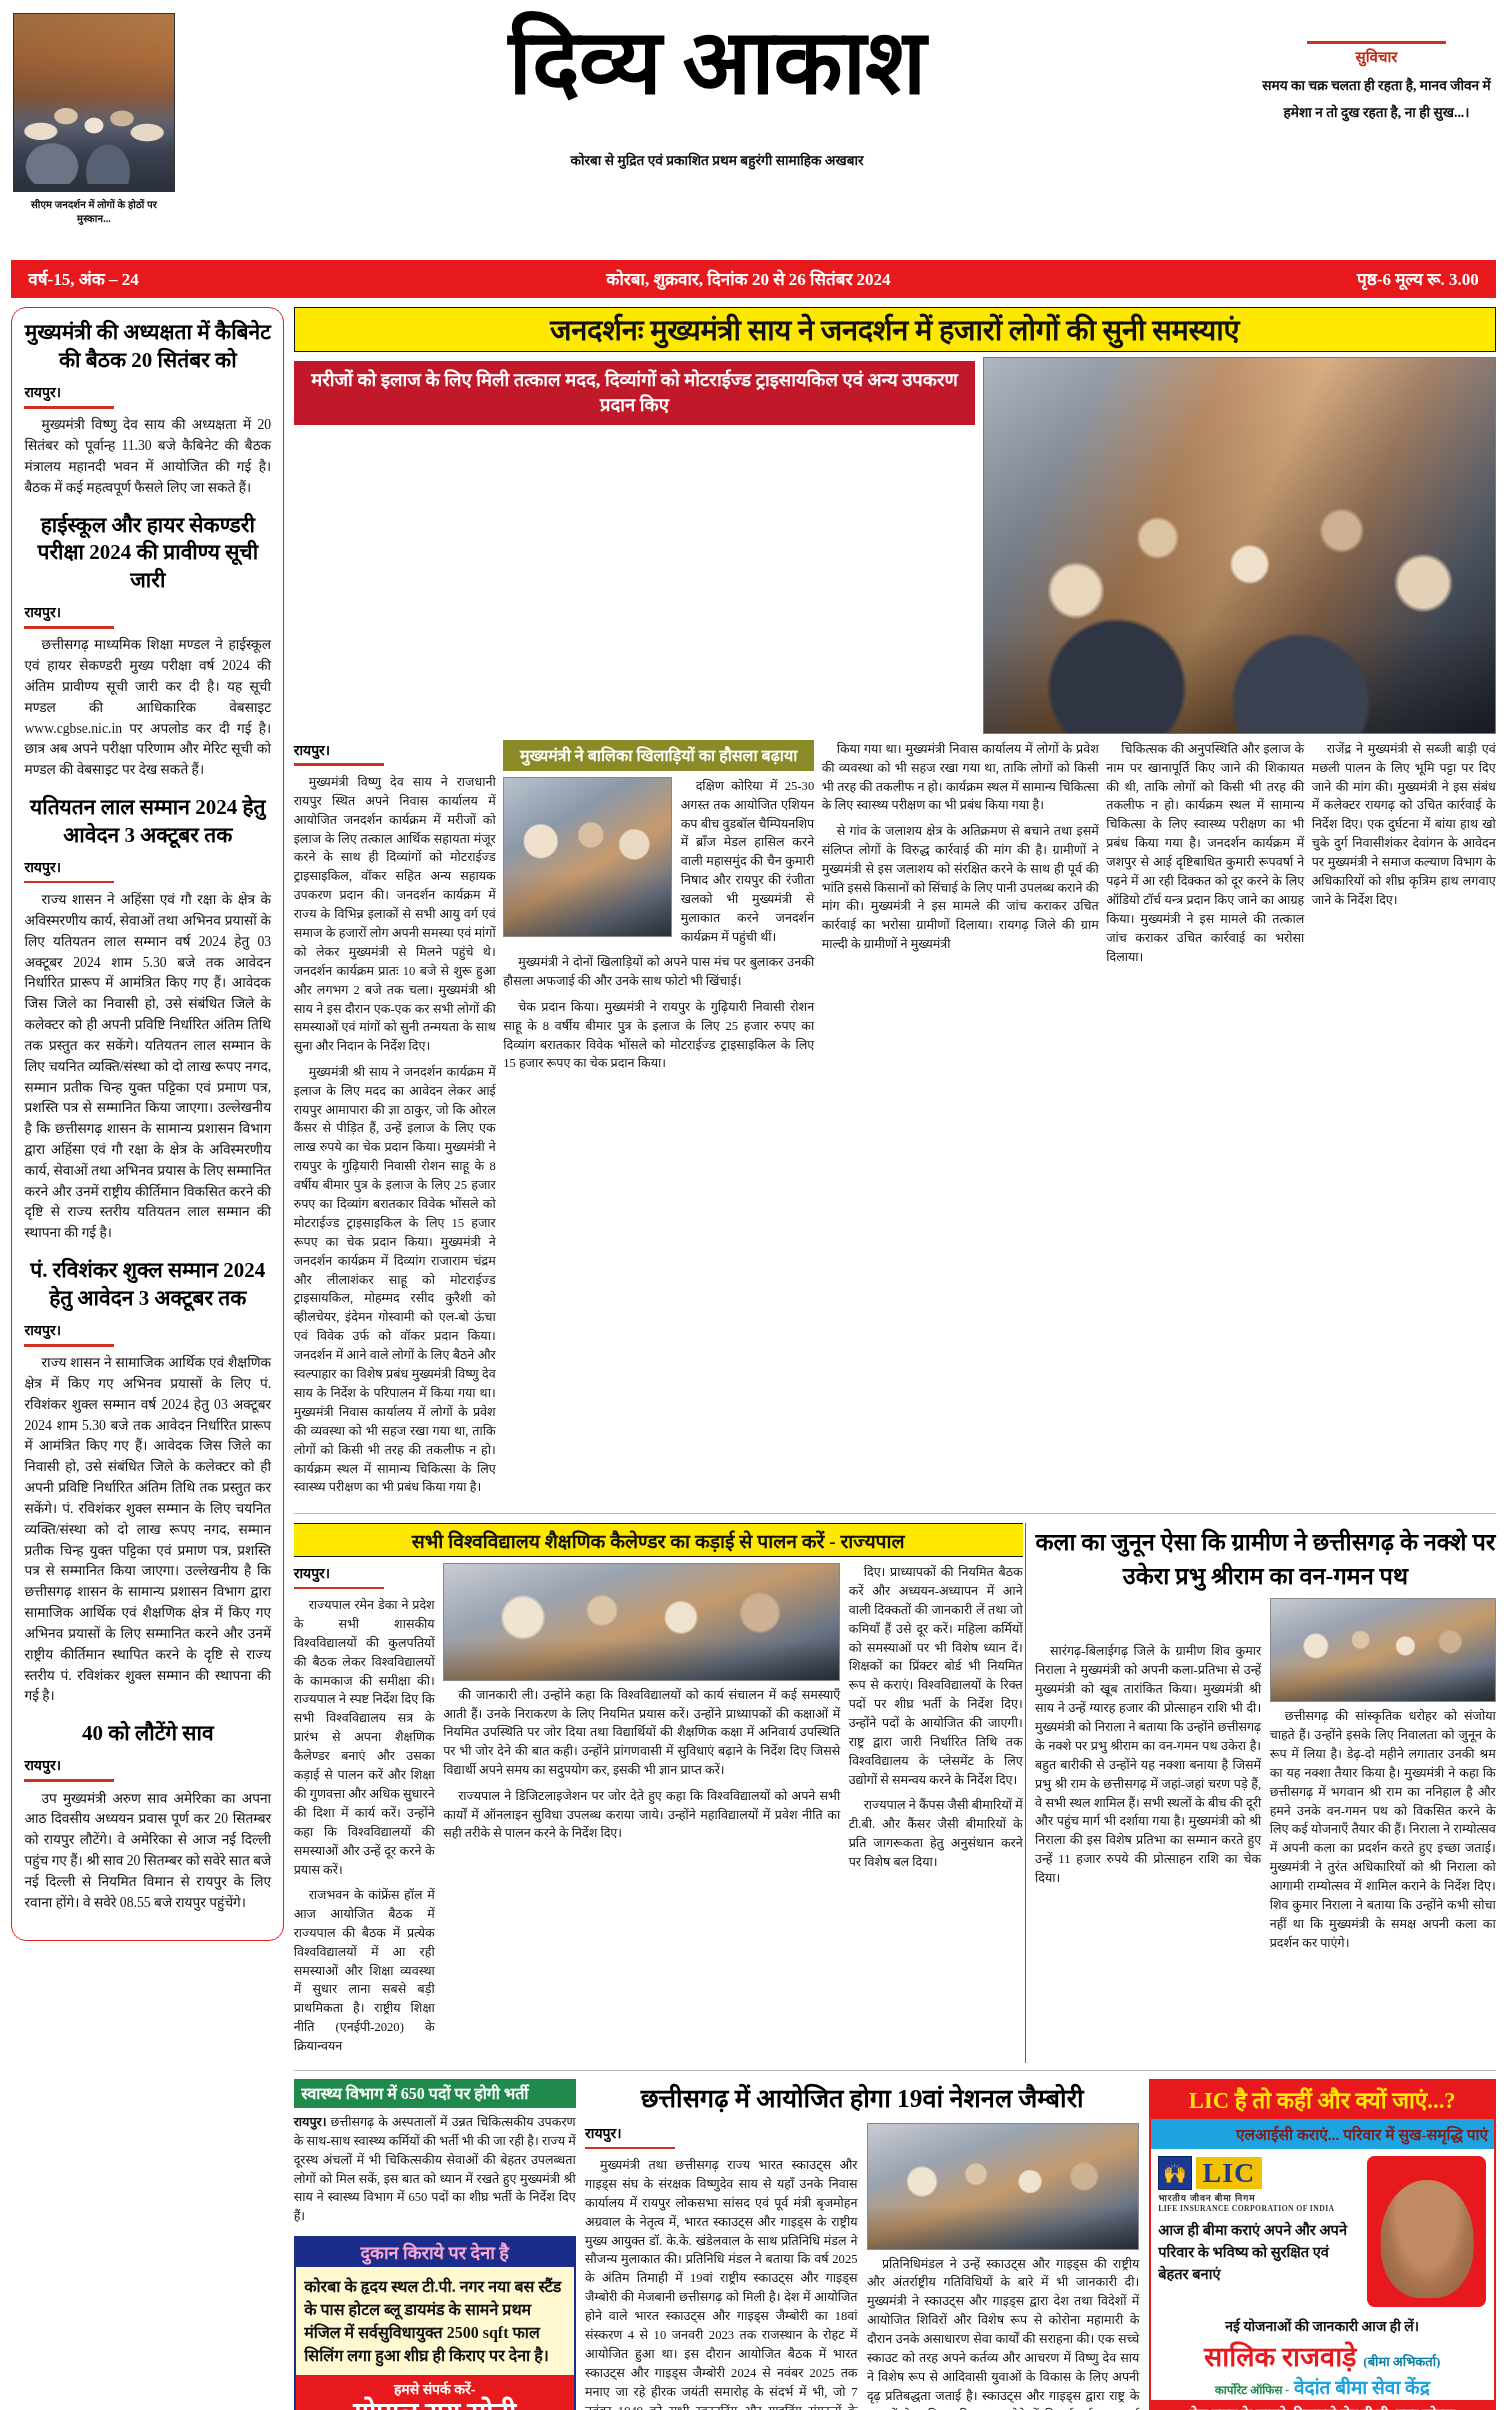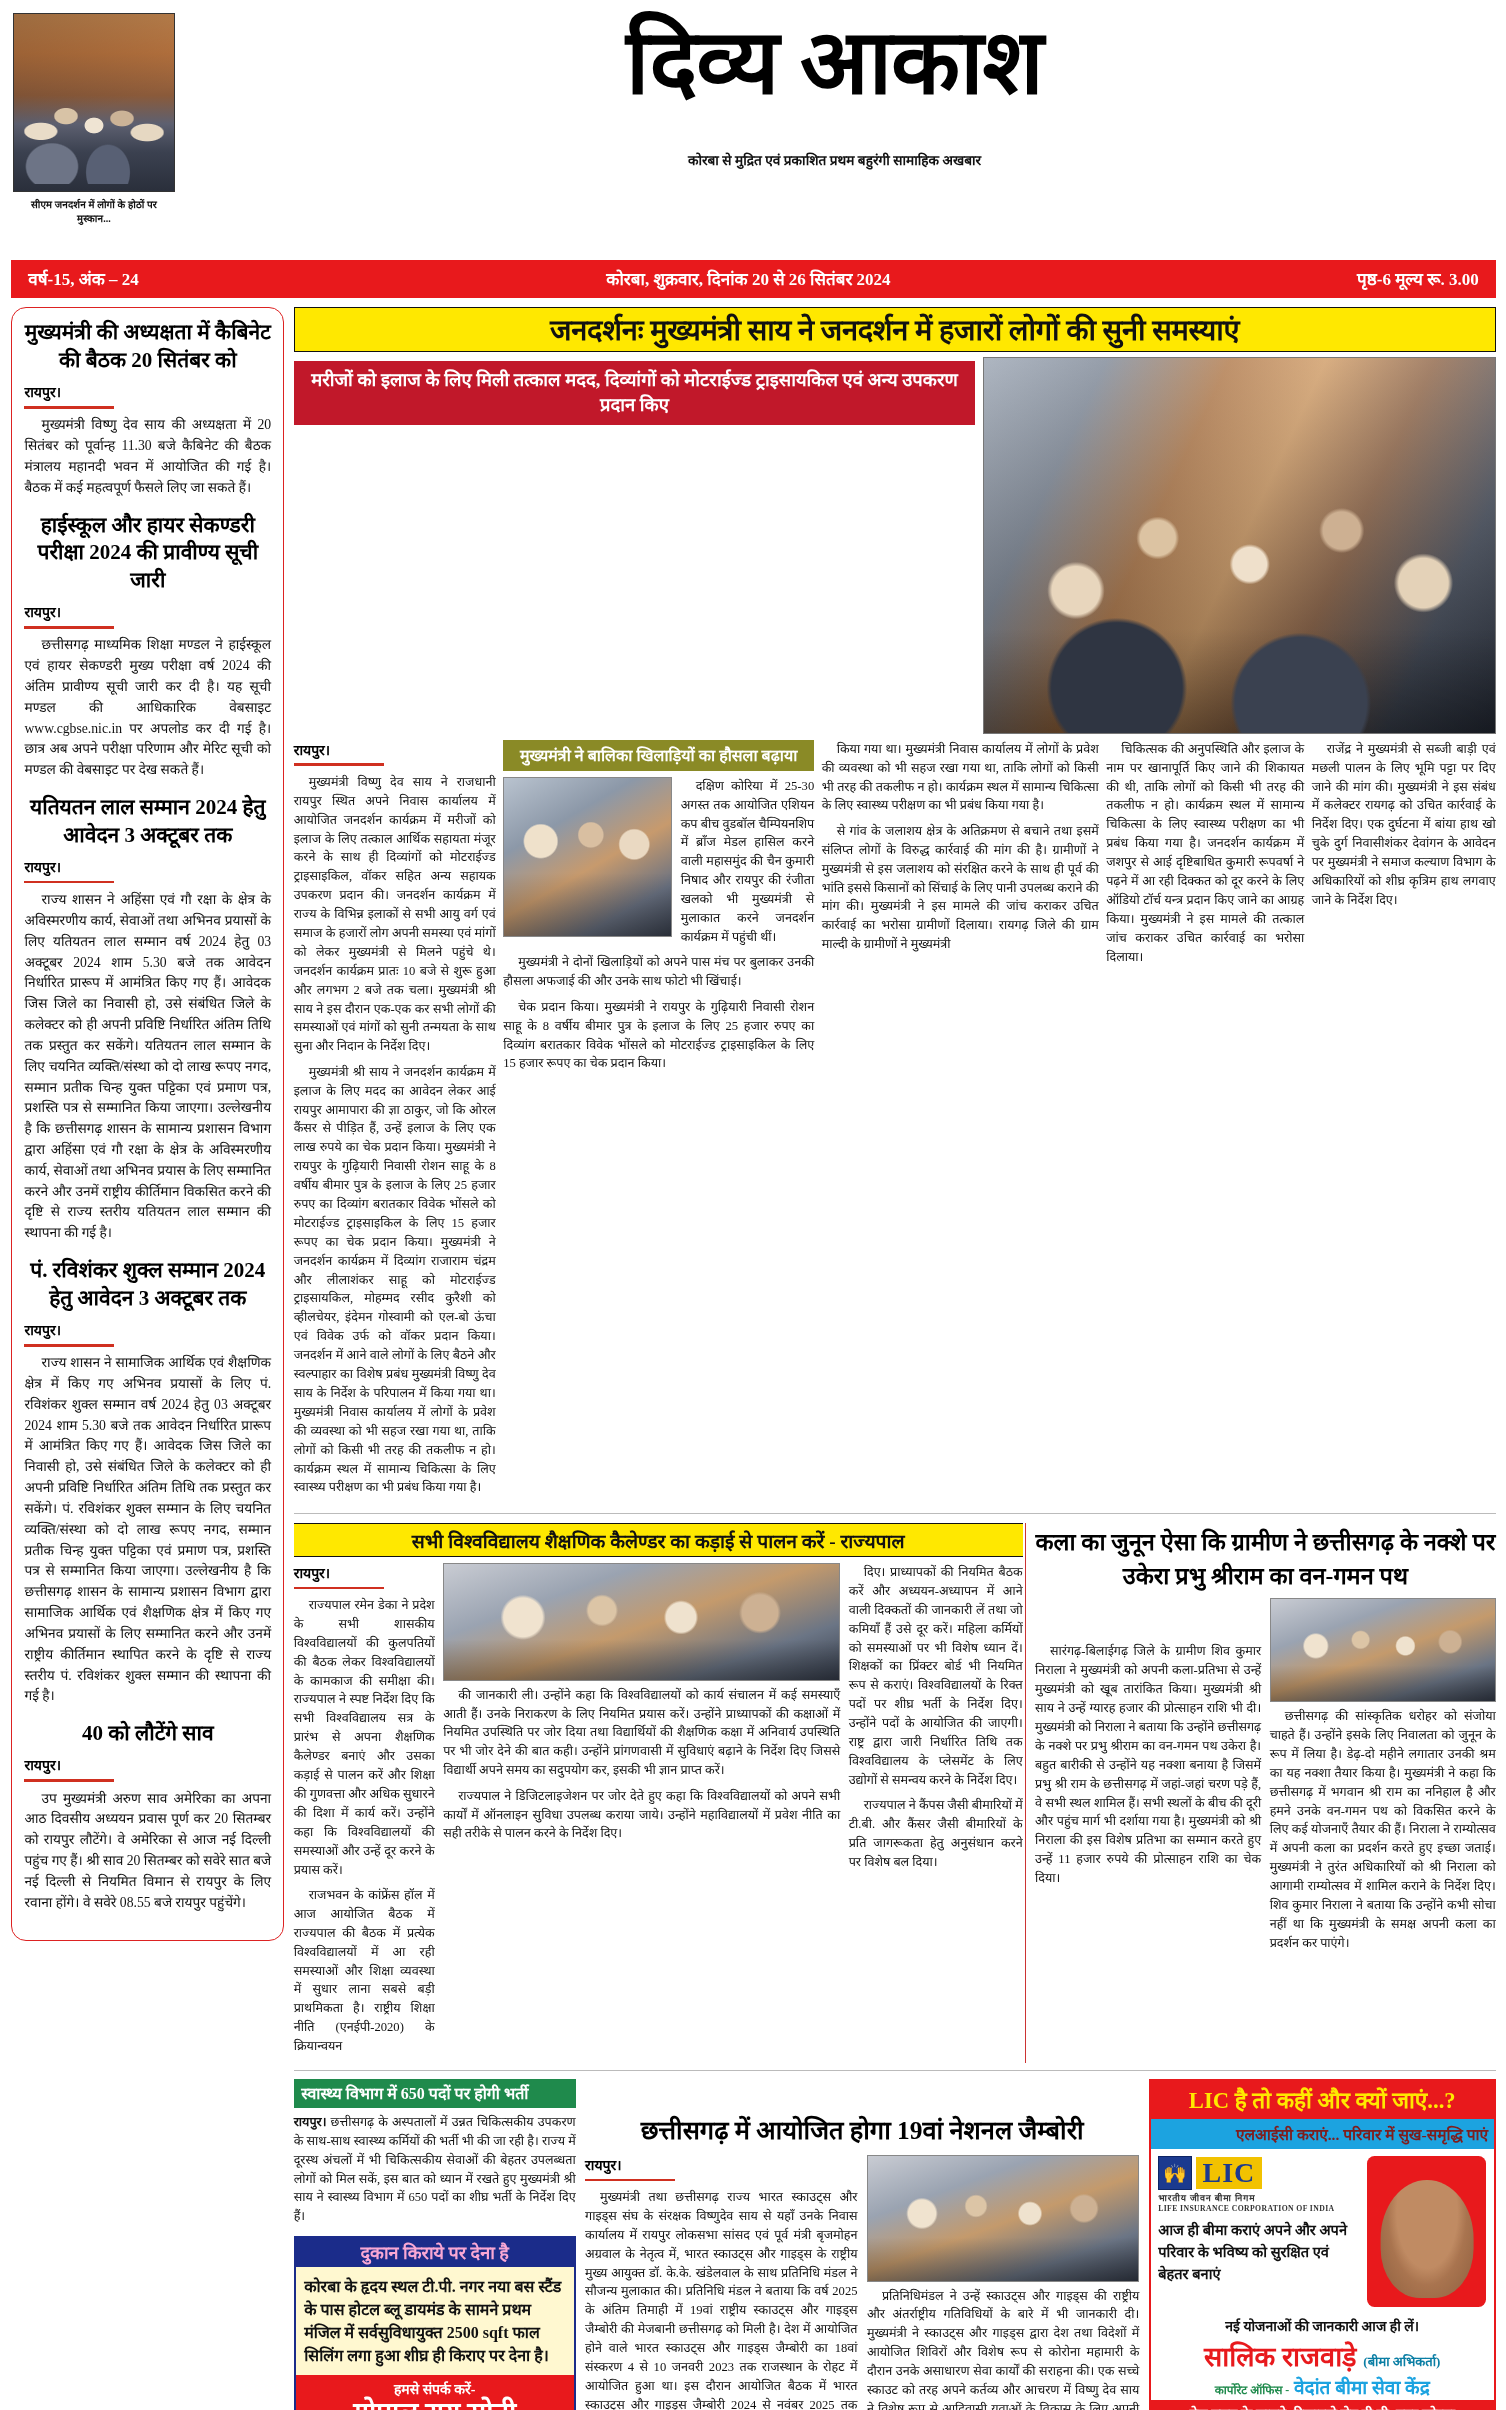--- a/index.html
+++ b/index.html
@@ -196,20 +196,25 @@
 
   <div class="masthead">
     <div class="mh-photo-wrap">
       <div class="mh-photo"></div>
       <div class="mh-caption">सीएम जनदर्शन में लोगों के होठों पर मुस्कान...</div>
     </div>
     <div class="mh-center">
       <div class="mh-title">दिव्य आकाश</div>
       <div class="mh-sub">कोरबा से मुद्रित एवं प्रकाशित प्रथम बहुरंगी सामाहिक अखबार</div>
     </div>
+    <div class="mh-right">
+      <div class="mh-rule"></div>
+      <div class="mh-suvichar">सुविचार</div>
+      <div class="mh-quote">समय  का चक्र  चलता ही रहता है, मानव जीवन में हमेशा  न तो दुख रहता है, ना ही सुख...।</div>
+    </div>
   </div>
 
   <div class="redbar">
     <div class="rb-left">वर्ष-15, अंक – 24</div>
     <div class="rb-mid">कोरबा, शुक्रवार, दिनांक 20  से 26 सितंबर 2024</div>
     <div class="rb-right">पृष्ठ-6 मूल्य  रू. 3.00</div>
   </div>
 
   <div class="body-grid">
 
@@ -371,21 +376,21 @@
             <div class="ad-rent-top">कोरबा के हृदय स्थल टी.पी. नगर नया बस स्टैंड के पास होटल ब्लू डायमंड के सामने प्रथम मंजिल में सर्वसुविधायुक्त 2500 sqft फाल सिलिंग लगा हुआ शीघ्र ही किराए पर देना है।</div>
             <div class="ad-rent-hd">
               <div class="l1">हमसे संपर्क करें-</div>
               <div class="l2">गोपाल राय सोनी</div>
 
             </div>
           </div>
         </div>
 
         <div style="flex:1;">
-          <div class="plainhead" style="font-size:25.4px;margin-top:32px;">छत्तीसगढ़ में आयोजित होगा 19वां नेशनल जैम्बोरी</div>
+          <div class="plainhead" style="font-size:25.4px;">छत्तीसगढ़ में आयोजित होगा 19वां नेशनल जैम्बोरी</div>
           <div style="display:flex; gap:9.4px;">
             <div style="flex:1;">
               <div class="nb-dateline">रायपुर।</div>
               <div class="nb-divider"></div>
               <div class="coltext">
                 <p>मुख्यमंत्री तथा छत्तीसगढ़ राज्य भारत स्काउट्स और गाइड्स संघ के संरक्षक विष्णुदेव साय से यहाँ उनके निवास कार्यालय में रायपुर लोकसभा सांसद एवं  पूर्व मंत्री बृजमोहन अग्रवाल के नेतृत्व में, भारत स्काउट्स और गाइड्स के राष्ट्रीय मुख्य आयुक्त डॉ. के.के. खंडेलवाल के साथ प्रतिनिधि मंडल ने सौजन्य मुलाकात की। प्रतिनिधि मंडल ने बताया कि वर्ष 2025 के अंतिम तिमाही में 19वां राष्ट्रीय स्काउट्स और गाइड्स जैम्बोरी की मेजबानी छत्तीसगढ़ को मिली है। देश में आयोजित होने वाले भारत स्काउट्स और गाइड्स जैम्बोरी का 18वां संस्करण 4 से 10 जनवरी 2023 तक राजस्थान के रोहट में आयोजित हुआ था। इस दौरान आयोजित बैठक में भारत स्काउट्स और गाइड्स जैम्बोरी 2024 से नवंबर 2025 तक मनाए जा रहे हीरक जयंती समारोह के संदर्भ में भी, जो 7 नवंबर 1949 को सभी स्काउटिंग और गाइडिंग संगठनों के एकीकरण को 75वीं वर्षगांठ का प्रतीक है।</p>
               </div>
             </div>
             <div style="flex:1;">
               <div class="photo-box" style="width:100%; height:127px; margin-bottom:4.7px;"></div>

